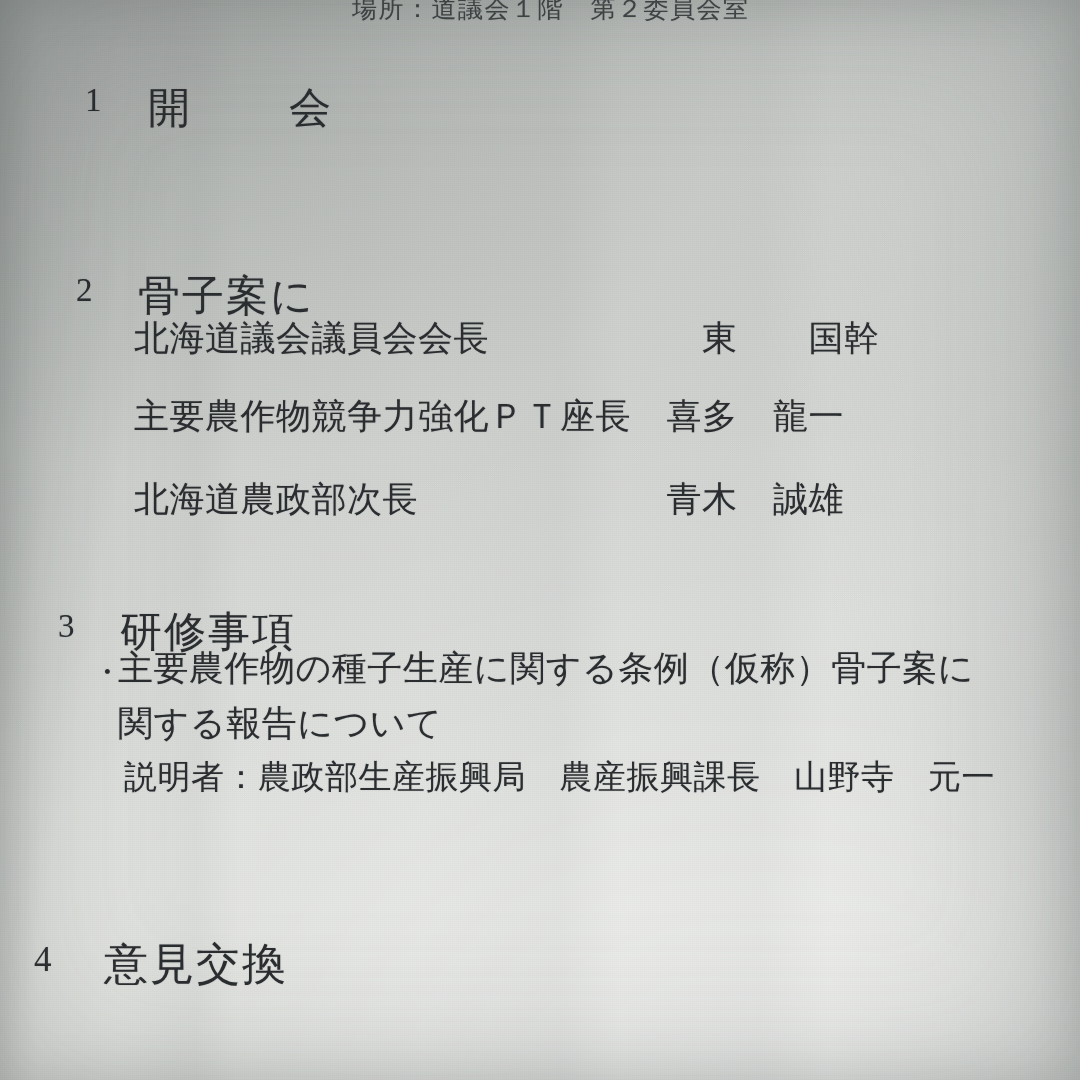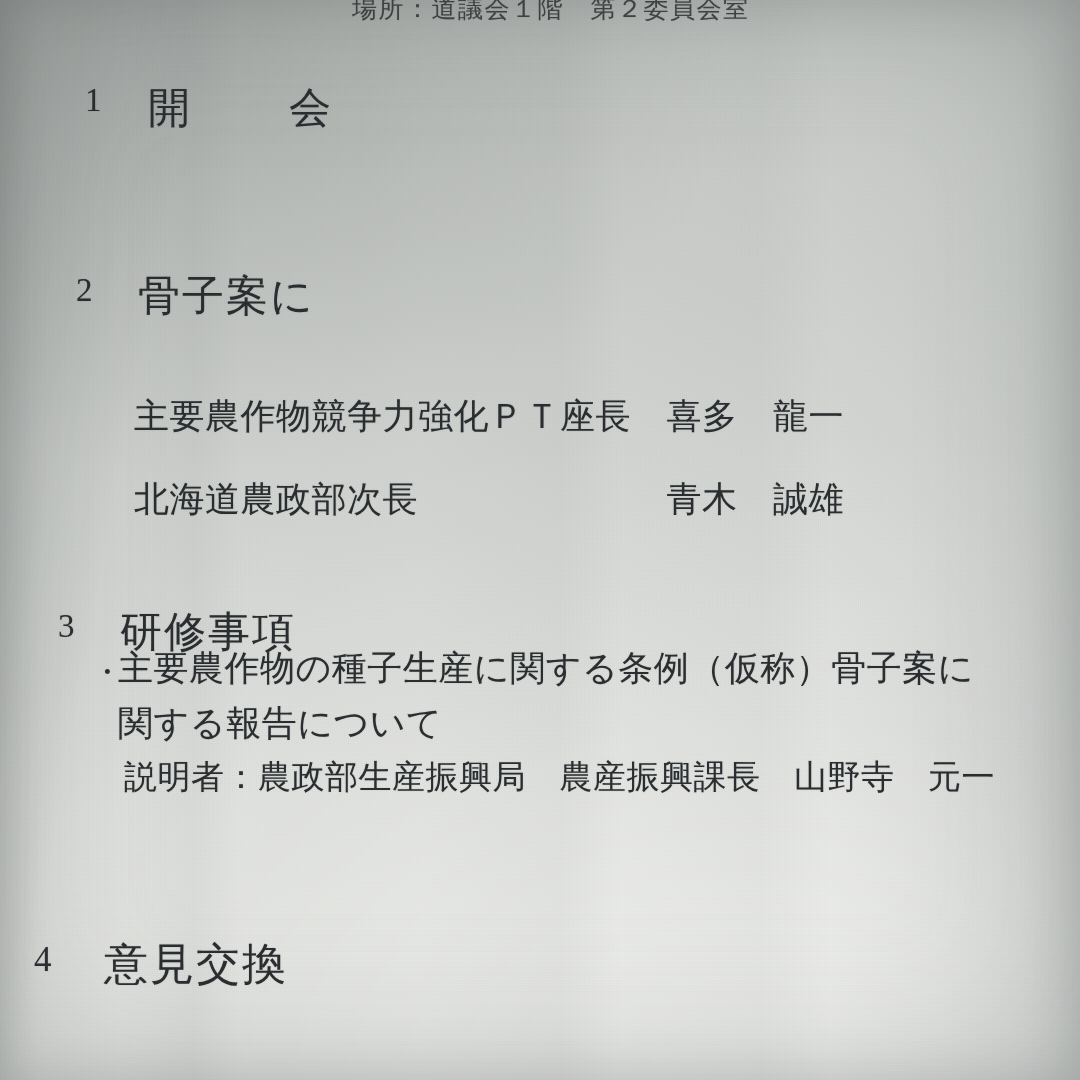--- a/index.html
+++ b/index.html
@@ -115,20 +115,21 @@
 
   <div id="text-layer">
 
     <div class="line header-cut">場所：道議会１階　第２委員会室</div>
 
     <div class="line num" style="top:82px; left:85px;">1</div>
     <div class="line item-title" style="top:80px; left:148px;">開　　会</div>
 
     <div class="line num" style="top:272px; left:76px;">2</div>
     <div class="line item-title" style="top:268px; left:138px; letter-spacing:2px;">骨子案に</div>
+    <div class="line body-line-lg" style="top:315px; left:134px;">北海道議会議員会会長　　　　　　東　　国幹</div>
     <div class="line body-line-lg" style="top:476px; left:134px;">北海道農政部次長　　　　　　　青木　誠雄</div>
     <div class="line body-line-lg" style="top:393px; left:134px;">主要農作物競争力強化ＰＴ座長　喜多　龍一</div>
 
     <div class="line num" style="top:608px; left:58px;">3</div>
     <div class="line item-title" style="top:604px; left:120px; letter-spacing:2px;">研修事項</div>
     <div class="line dot-bullet" style="top:652px; left:92px;">・</div>
     <div class="line body-line-lg" style="top:645px; left:118px;">主要農作物の種子生産に関する条例（仮称）骨子案に</div>
     <div class="line body-line" style="top:755px; left:124px;">説明者：農政部生産振興局　農産振興課長　山野寺　元一</div>
     <div class="line body-line-lg" style="top:700px; left:118px;">関する報告について</div>
 

